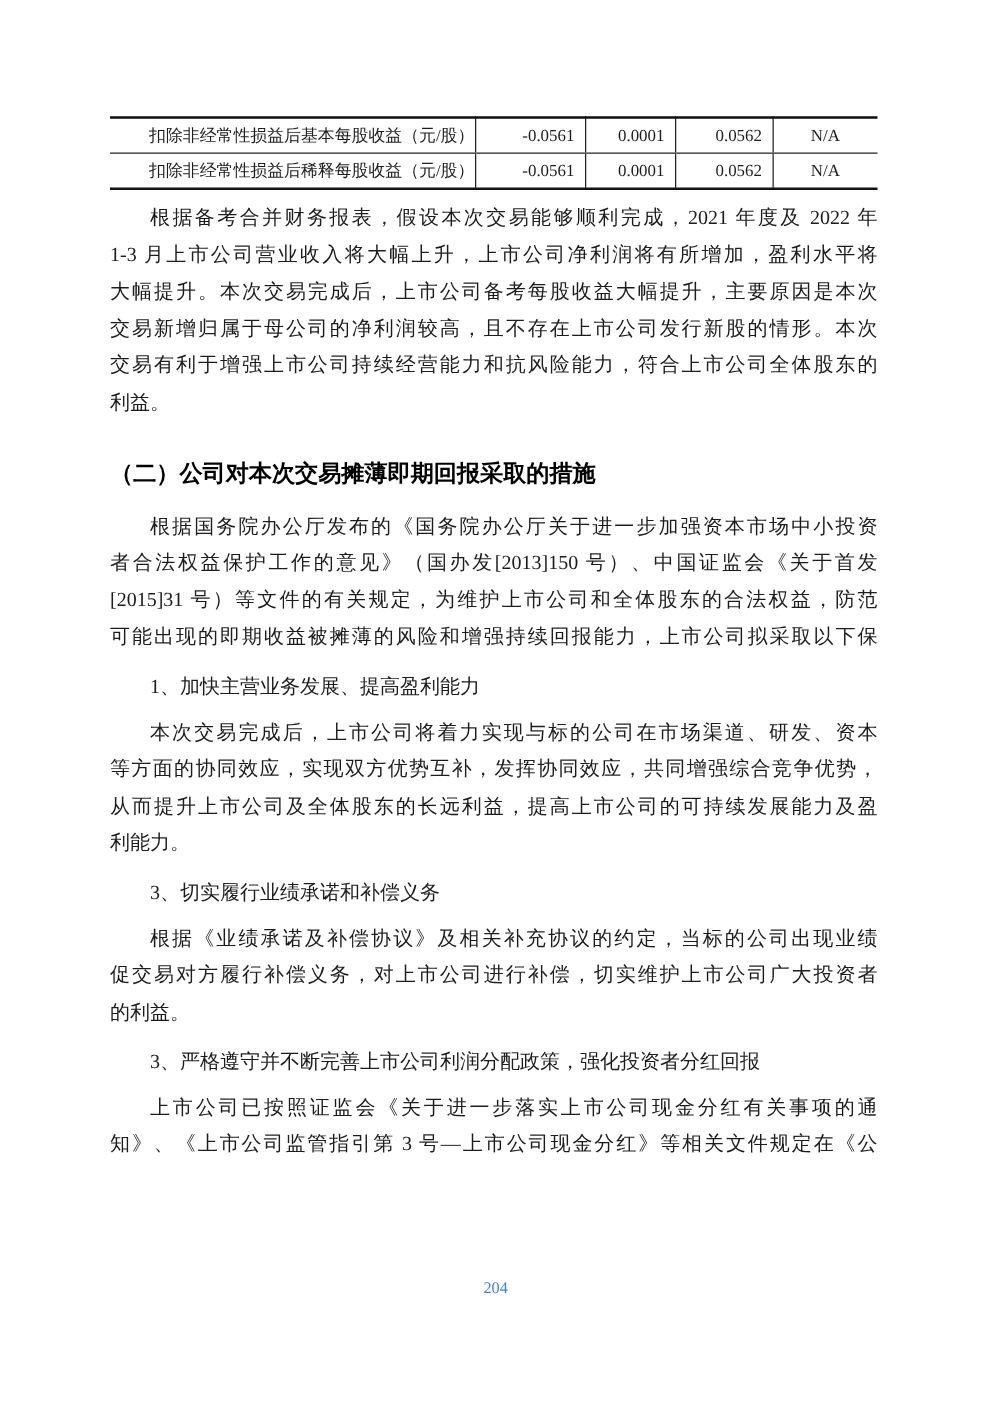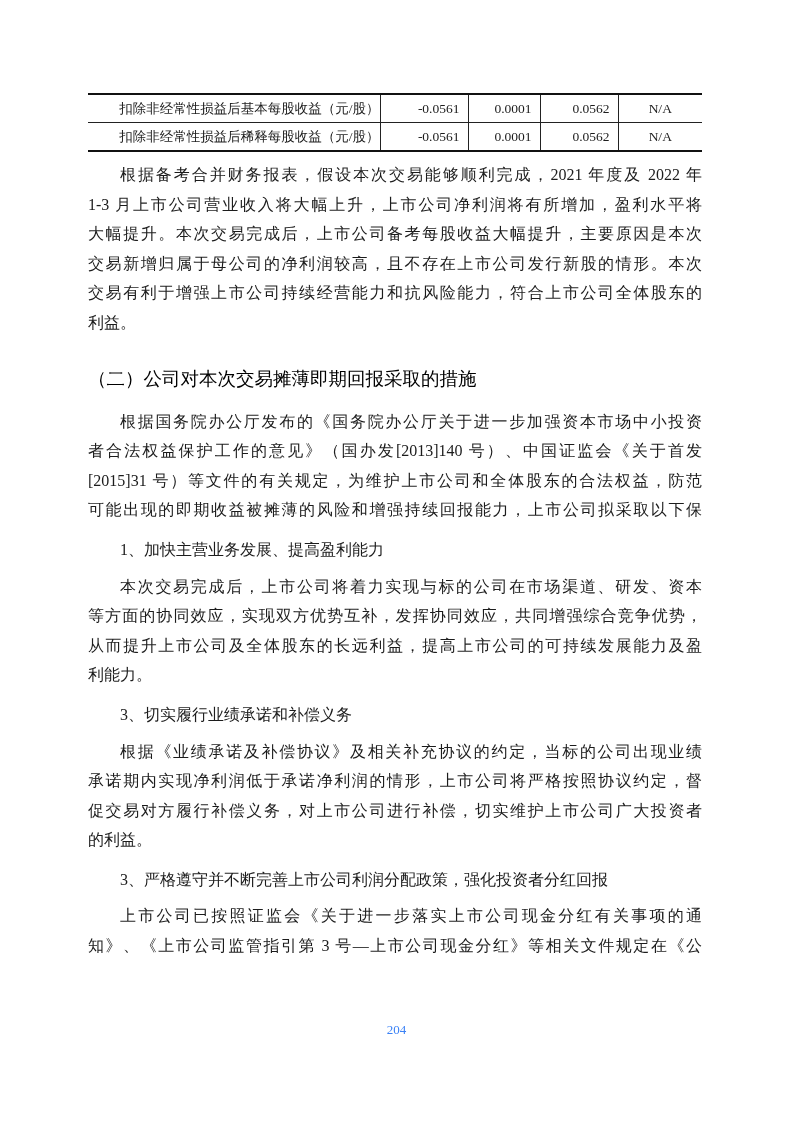--- a/index.html
+++ b/index.html
@@ -47,21 +47,21 @@
     text-align:justify;
     text-align-last:justify;
     white-space:nowrap;
   }
   .ln.short { text-align-last:left; }
   .ln.ind { text-indent:2em; }
   .item { margin-top:10px; margin-bottom:7px; }
   h2.heading {
     margin:26px 0 13px 0;
     font-family:"Liberation Sans","DejaVu Sans",sans-serif;
-    font-weight:normal;
+    font-weight:bold;
     font-size:18.5px;
     line-height:30px;
     color:#000;
     white-space:nowrap;
   }
   .pagenum {
     position:absolute;
     left:0; top:1022px;
     width:793px;
     text-align:center;
@@ -107,39 +107,38 @@
       <div class="ln">大幅提升。本次交易完成后，上市公司备考每股收益大幅提升，主要原因是本次</div>
       <div class="ln">交易新增归属于母公司的净利润较高，且不存在上市公司发行新股的情形。本次</div>
       <div class="ln">交易有利于增强上市公司持续经营能力和抗风险能力，符合上市公司全体股东的</div>
       <div class="ln short">利益。</div>
     </div>
 
     <h2 class="heading">（二）公司对本次交易摊薄即期回报采取的措施</h2>
 
     <div class="para">
       <div class="ln ind">根据国务院办公厅发布的《国务院办公厅关于进一步加强资本市场中小投资</div>
-      <div class="ln">者合法权益保护工作的意见》（国办发[2013]140 号）、中国证监会《关于首发</div>
+      <div class="ln">者合法权益保护工作的意见》（国办发[2013]150 号）、中国证监会《关于首发</div>
       <div class="ln">[2015]31 号）等文件的有关规定，为维护上市公司和全体股东的合法权益，防范</div>
       <div class="ln">可能出现的即期收益被摊薄的风险和增强持续回报能力，上市公司拟采取以下保</div>
     </div>
 
     <div class="ln ind short item">1、加快主营业务发展、提高盈利能力</div>
 
     <div class="para">
       <div class="ln ind">本次交易完成后，上市公司将着力实现与标的公司在市场渠道、研发、资本</div>
       <div class="ln">等方面的协同效应，实现双方优势互补，发挥协同效应，共同增强综合竞争优势，</div>
       <div class="ln">从而提升上市公司及全体股东的长远利益，提高上市公司的可持续发展能力及盈</div>
       <div class="ln short">利能力。</div>
     </div>
 
     <div class="ln ind short item">3、切实履行业绩承诺和补偿义务</div>
 
     <div class="para">
       <div class="ln ind">根据《业绩承诺及补偿协议》及相关补充协议的约定，当标的公司出现业绩</div>
-      <div class="ln">承诺期内实现净利润低于承诺净利润的情形，上市公司将严格按照协议约定，督</div>
       <div class="ln">促交易对方履行补偿义务，对上市公司进行补偿，切实维护上市公司广大投资者</div>
       <div class="ln short">的利益。</div>
     </div>
 
     <div class="ln ind short item">3、严格遵守并不断完善上市公司利润分配政策，强化投资者分红回报</div>
 
     <div class="para">
       <div class="ln ind">上市公司已按照证监会《关于进一步落实上市公司现金分红有关事项的通</div>
       <div class="ln">知》、《上市公司监管指引第 3 号—上市公司现金分红》等相关文件规定在《公</div>
     </div>

